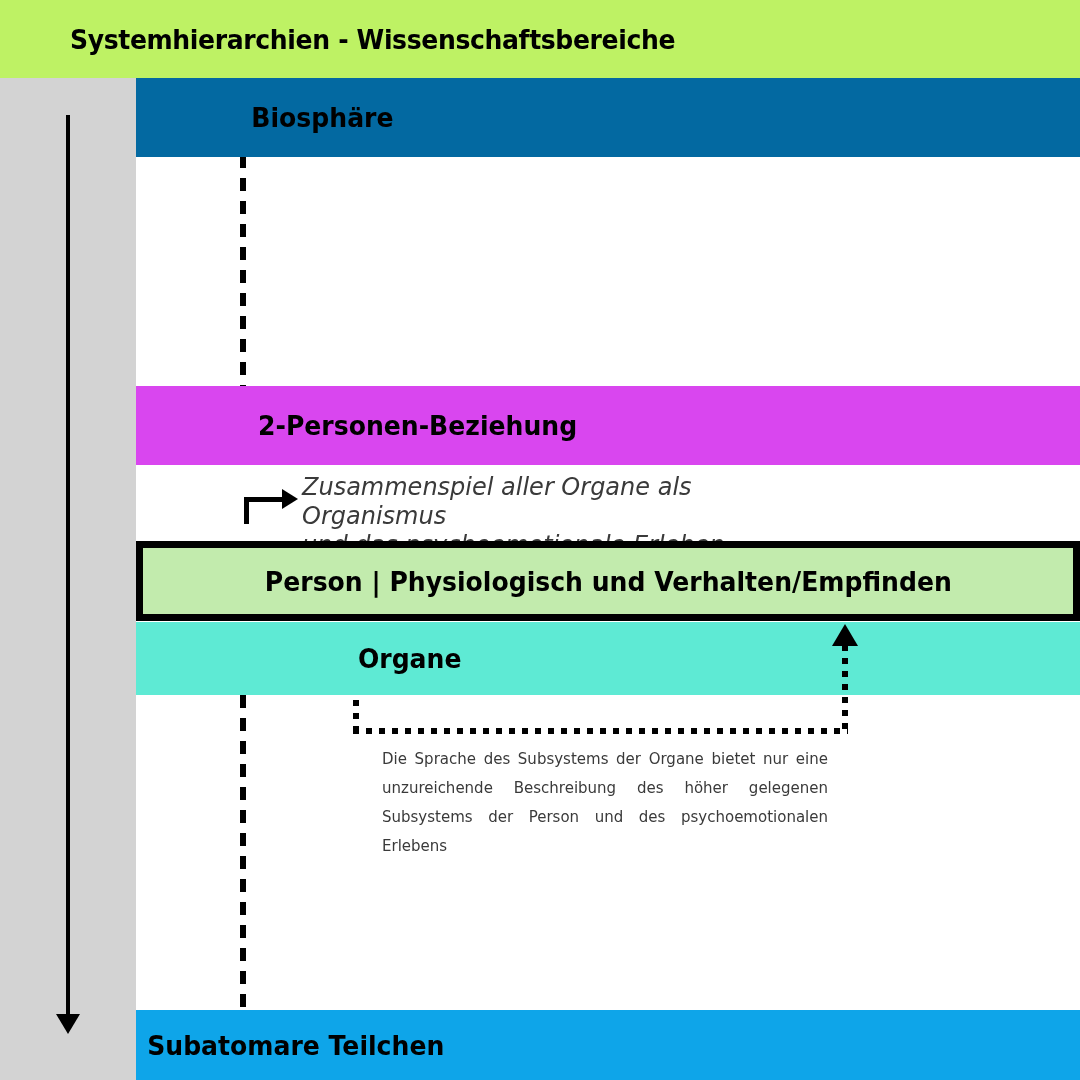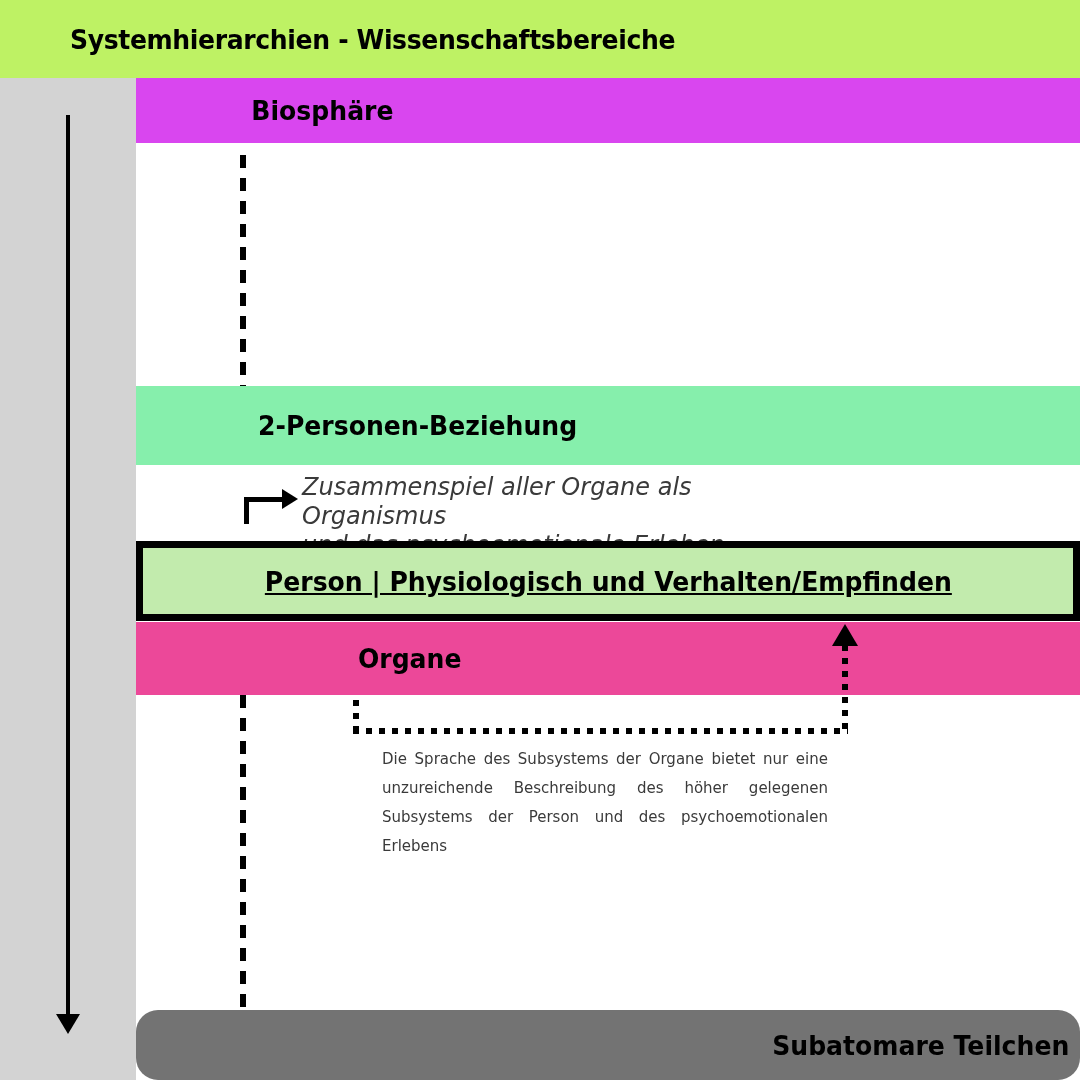--- a/index.html
+++ b/index.html
@@ -53,42 +53,41 @@
   }
   .band-label {
     font-family:"DejaVu Sans", sans-serif;
     font-weight:bold;
     color:#000000;
     white-space:nowrap;
     transform:scaleX(0.93);
     transform-origin:center center;
   }
 
-  #band-biosphaere { top:78px; height:65px; background:#d946ef;
+  #band-biosphaere { top:78px; height:79px; background:#0369a1;
                      justify-content:flex-start; padding-left:110px; }
   #band-biosphaere .band-label { font-size:27px; }
 
-  #band-beziehung  { top:386px; height:79px; background:#86efac;
+  #band-beziehung  { top:386px; height:79px; background:#d946ef;
                      justify-content:flex-start; padding-left:110px; }
   #band-beziehung .band-label { font-size:27px; }
 
   #band-person {
     top:541px; height:80px; background:#c2ebad;
     border:7px solid #000000;
     justify-content:center;
-    text-decoration:underline;
   }
   #band-person .band-label { font-size:27px; }
 
-  #band-organe { top:622px; height:73px; background:#ec4899;
+  #band-organe { top:622px; height:73px; background:#5eead4;
                  justify-content:flex-start; padding-left:218px; }
   #band-organe .band-label { font-size:27px; }
 
-  #band-subatomar { top:1010px; height:70px; background:#737373;
-                    justify-content:flex-end;border-radius:22px; }
+  #band-subatomar { top:1010px; height:70px; background:#0ea5e9;
+                    justify-content:flex-start; }
   #band-subatomar .band-label { font-size:27px; }
 
   
   #dash-upper {
     position:absolute; left:240px; top:155px; width:6px; height:232px;
     background:repeating-linear-gradient(
       to bottom, #000 0 13px, transparent 13px 23px);
   }
   
   #dash-lower {

